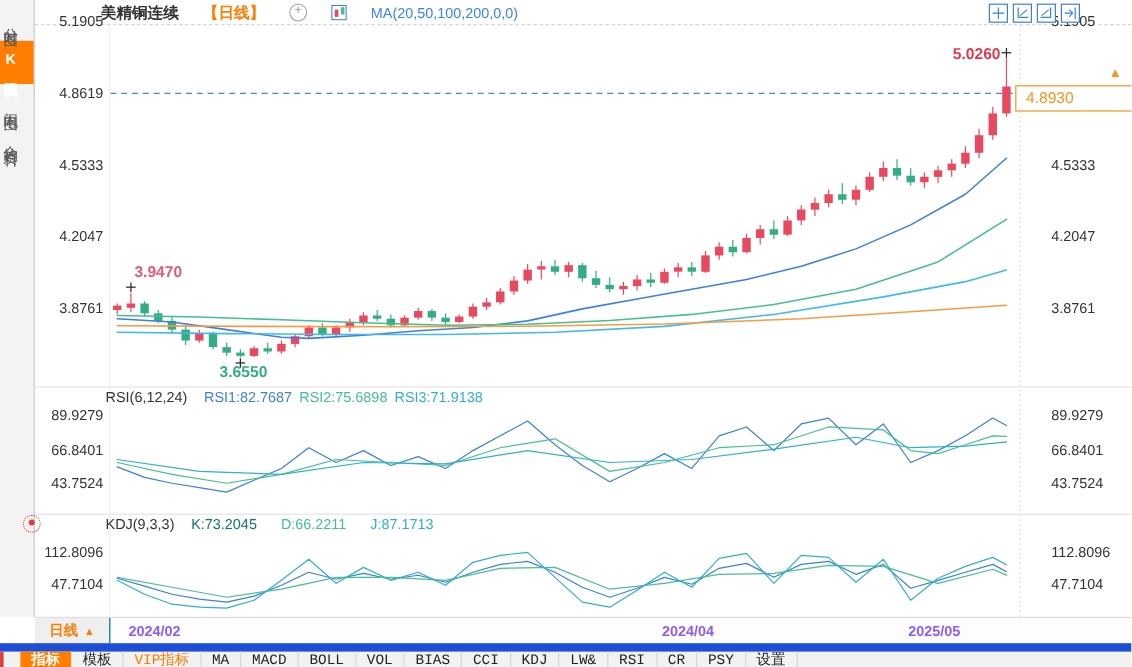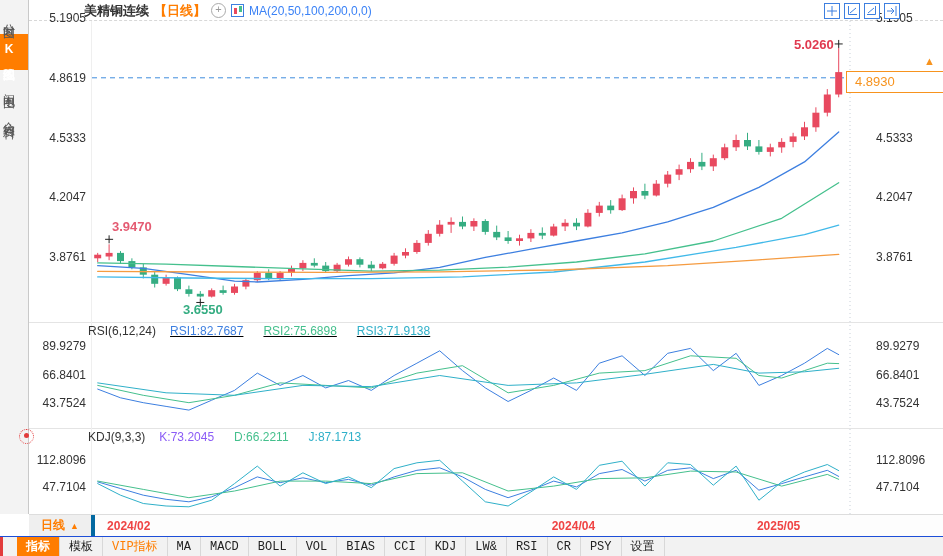--- a/index.html
+++ b/index.html
@@ -11,21 +11,21 @@
   .header-sep{left:29px;top:20px;width:914px;border-top:1px dashed #d8d8d8;z-index:2;}
   .hline{left:29px;width:914px;border-top:1px solid #e4e4e4;z-index:2;}
   .vline-left{left:91px;top:21px;height:493px;border-left:1px solid #efefef;z-index:2;}
   
   .sidebar{left:0;top:0;width:28px;height:514px;background:#f3f3f3;border-right:1px solid #c9c9c9;z-index:5;}
   .side-item{writing-mode:vertical-lr;text-orientation:upright;margin:6px auto 2px auto;
              padding:8px 0;width:100%;text-align:center;font-size:12px;color:#555;
              letter-spacing:2px;cursor:pointer;}
   .side-item.active{background:#ff7d00;color:#fff;font-weight:bold;}
   
-  .header{left:84px;top:2px;height:17px;display:flex;align-items:center;gap:5px;z-index:4;
+  .header{left:84px;top:2px;height:17px;display:flex;align-items:center;gap:20px;z-index:4;
           font-size:12px;white-space:nowrap;}
   .hdr-title{font-weight:bold;color:#333;font-size:13px;}
   .hdr-period{color:#ff7d00;font-weight:bold;font-size:13px;text-align:right;}
   .add-icon{width:13px;height:13px;border:1px solid #aaa;border-radius:50%;color:#999;
             font-size:11px;line-height:11px;text-align:center;}
   .hdr-formula{color:#3b82f6;}
   .ma-val{margin-right:6px;}
   .toolbar{left:824px;top:3px;display:flex;gap:4px;z-index:4;}
   .tool-btn{width:14px;height:14px;border:1px solid #3d7fe0;background:#fff;display:flex;
             align-items:center;justify-content:center;cursor:pointer;}
@@ -45,26 +45,26 @@
   .panel-header{font-size:12px;display:flex;gap:14px;z-index:4;white-space:nowrap;}
   .panel-title{color:#333;}
   .rsi-header{left:88px;top:324px;}
   .kdj-header{left:88px;top:430px;}
   .live-icon{left:19px;top:429px;width:13px;height:13px;border:1px dotted #e23c3c;
              border-radius:50%;z-index:6;cursor:pointer;}
   .live-dot{display:block;width:5px;height:5px;background:#e23c3c;border-radius:50%;margin:3px auto;}
   
   .xaxis-row{left:29px;top:514px;width:914px;height:22px;border-top:1px solid #ddd;background:#fdfdfd;z-index:4;}
   .period-btn{position:absolute;left:0;top:0;width:62px;height:21px;background:#efefef;
-              border-right:4px solid #0369a1;border-bottom:1px solid #ccc;color:#ff7d00;font-weight:bold;
+              border-right:1px solid #0369a1;border-bottom:1px solid #ccc;color:#ff7d00;font-weight:bold;
               font-size:12px;display:flex;align-items:center;justify-content:center;gap:5px;cursor:pointer;}
   .period-arrow{font-size:9px;}
-  .month-label{position:absolute;top:4px;font-size:12px;font-weight:bold;color:#ef4444;}
-  
-  .bottom-bar{left:0;top:536px;width:943px;height:20px;background:#f2f2f2;border-top:1px solid #1d4ed8;
+  .month-label{position:absolute;top:4px;font-size:12px;font-weight:bold;color:#8b5cf6;}
+  
+  .bottom-bar{left:0;top:536px;width:943px;height:20px;background:#f2f2f2;border-top:7px solid #1d4ed8;
               display:flex;align-items:stretch;z-index:6;box-sizing:border-box;}
   .red-strip{width:3px;background:#e23c3c;}
   .bar-spacer{width:14px;}
   .tab{display:flex;align-items:center;padding:0 9px;border-right:1px solid #d8d8d8;font-size:12px;
        color:#222;cursor:pointer;font-family:"Liberation Mono","DejaVu Sans Mono",monospace;}
   .tab.active{background:#ff7d00;color:#fff;font-weight:bold;}
   .tab.vip{color:#ff7d00;font-weight:normal;}
 </style>
 </head>
 <body>
@@ -276,30 +276,30 @@
   </div>
 
   <div class="abs ann ann-early-high">3.9470</div>
   <div class="abs ann ann-low">3.6550</div>
   <div class="abs ann ann-high">5.0260</div>
   <div class="abs price-box">4.8930</div>
   <div class="abs price-arrow">▲</div>
 
   <div class="abs panel-header rsi-header">
     <span class="panel-title">RSI(6,12,24)</span>
-    <span id="rsi-values" style="display:flex;gap:14px;text-decoration:underline;">
+    <span id="rsi-values" style="display:flex;">
         <span class="ma-val" style="color: rgb(61, 127, 224);">RSI1:82.7687</span>
         <span class="ma-val" style="color: rgb(69, 192, 141);">RSI2:75.6898</span>
         <span class="ma-val" style="color: rgb(47, 176, 201);">RSI3:71.9138</span>
       </span>
   </div>
   <div class="abs panel-header kdj-header">
     <span class="panel-title">KDJ(9,3,3)</span>
     <span id="kdj-values" style="display:flex;gap:14px;">
-        <span class="ma-val" style="color: #8b5cf6;">K:73.2045</span>
+        <span class="ma-val" style="color: #0f766e;">K:73.2045</span>
         <span class="ma-val" style="color: rgb(69, 192, 141);">D:66.2211</span>
         <span class="ma-val" style="color: rgb(47, 176, 201);">J:87.1713</span>
       </span>
   </div>
   <div class="abs live-icon">
       <span class="live-dot"></span>
     </div>
 
   <div class="abs xaxis-row" id="xaxis-row">
     <div class="period-btn">

